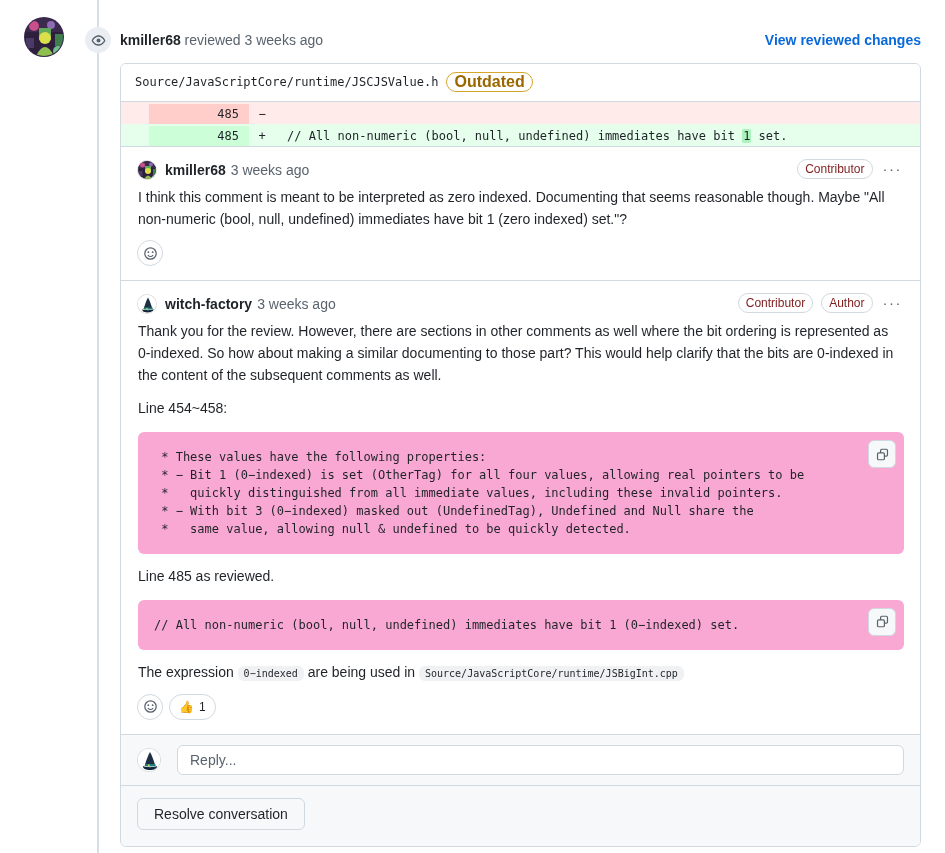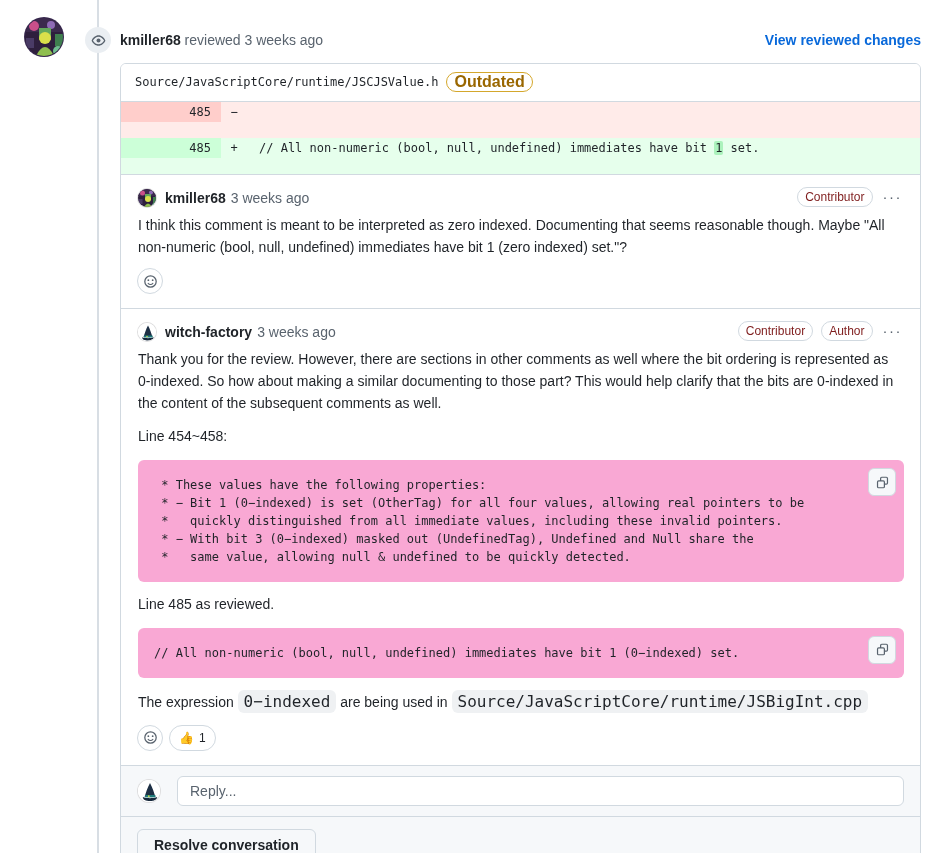--- a/index.html
+++ b/index.html
@@ -69,21 +69,21 @@
   .badge-outdated {
     display: inline-block;
     border: 1px solid #d4a72c; color: #9a6700;
     border-radius: 2em; padding: 0 7px;
     font-size: 16px; line-height: 18px; font-weight: 700;
     background: transparent;
   }
 
   
   .diff { font-family: "DejaVu Sans Mono","Liberation Mono",monospace; font-size: 12px; }
-  .diff-row { display: flex; height: 36px; align-items: flex-start; }
+  .diff-row { display: flex; height: 22px; align-items: flex-end; padding-left: 28px; }
   .diff-row.del { background: #ffebe9; }
   .diff-row.add { background: #e6ffec; }
   .ln {
     width: 100px; flex: none; text-align: right;
     padding-right: 10px; line-height: 20px;
     color: #1f2328;
   }
   .diff-row.del .ln { background: #ffcecb; }
   .diff-row.add .ln { background: #ccffd8; }
   .sign { width: 26px; flex: none; text-align: center; line-height: 20px; color: #1f2328; }
@@ -109,21 +109,21 @@
     font-size: 12px; line-height: 18px; background: #fff;
   }
   .kebab { color: #59636e; font-size: 15px; letter-spacing: 1.5px; line-height: 18px; cursor: pointer; padding: 0 2px; }
 
   .c-body { padding: 6px 0 0 1px; font-size: 14px; line-height: 1.55; color: #1f2328; }
   .c-body p { margin: 0 0 12px 0; }
   .c-body p:last-child { margin-bottom: 0; }
 
   code.inline {
     font-family: "DejaVu Sans Mono","Liberation Mono",monospace;
-    font-size: 16px; background: #eff1f3; color: #1f2328;
+    font-size: 10px; background: #eff1f3; color: #1f2328;
     padding: 2px 6px; border-radius: 6px;
   }
 
   .codeblock {
     position: relative;
     background: #f9a8d4; border-radius: 6px;
     padding: 16px 44px 16px 16px;
     margin: 0 0 12px 0;
     font-family: "DejaVu Sans Mono","Liberation Mono",monospace;
     font-size: 12px; line-height: 18px;
@@ -160,21 +160,21 @@
     flex: 1; height: 30px; border: 1px solid #d1d9e0; border-radius: 6px;
     background: #ffffff; font-size: 14px; color: #1f2328;
     padding: 0 12px; font-family: "Liberation Sans", sans-serif;
     outline: none;
   }
   .reply-input::placeholder { color: #59636e; }
 
   .resolve-row { background: #f6f8fa; padding: 12px 16px 16px 16px; border-top: 1px solid #d1d9e0; }
   .resolve-btn {
     background: #f6f8fa; border: 1px solid #d1d9e0; border-radius: 6px;
-    padding: 5px 16px; font-size: 14px; font-weight: 700; color: #1f2328;
+    padding: 5px 16px; font-size: 14px; font-weight: 400; color: #1f2328;
     cursor: pointer; font-family: "Liberation Sans", sans-serif; line-height: 20px;
   }
 </style>
 </head>
 <body>
 
 <div class="page">
 
   <div class="timeline-rail"></div>
 

